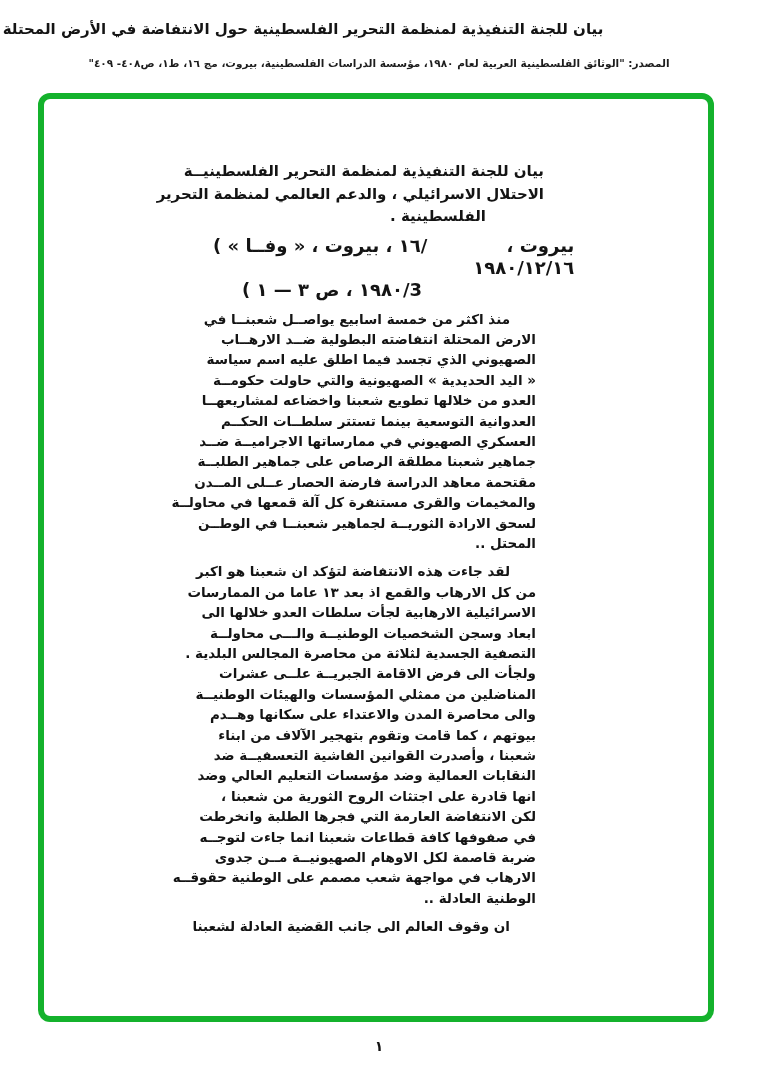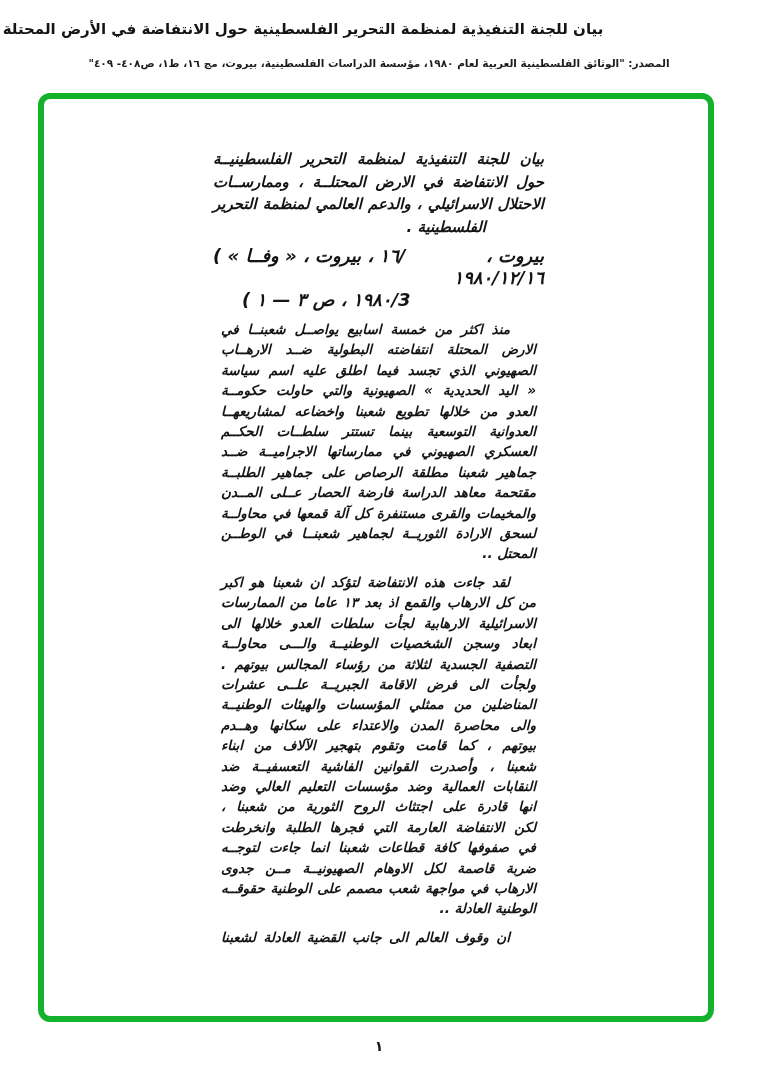--- a/index.html
+++ b/index.html
@@ -14,21 +14,21 @@
   .src{
     position:absolute;top:57px;left:0;width:758px;text-align:center;
     direction:rtl;font-weight:700;font-size:10.5px;color:#1d1d1d;
   }
   .frame{
     position:absolute;left:38px;top:93px;width:676px;height:929px;
     box-sizing:border-box;border:6px solid #14b22c;border-radius:12px;
     background:#ffffff;
   }
   .content{
-    position:absolute;left:213px;top:148px;width:331px;direction:rtl;font-style:italic;
+    position:absolute;left:213px;top:160px;width:331px;direction:rtl;
   }
   .doc-title{font-size:15px;font-weight:700;line-height:22.5px;}
   .doc-title .tline{text-align:justify;text-align-last:justify;white-space:nowrap;}
   .doc-title .tline:last-child{
     text-align:center;text-align-last:start;padding-right:58px;box-sizing:border-box;
   }
   .dateline{margin-top:7px;font-size:18px;font-weight:700;}
   .dl1{
     display:flex;direction:ltr;justify-content:space-between;
     align-items:baseline;line-height:22px;
@@ -54,21 +54,20 @@
 
 <div class="hdr">بيان للجنة التنفيذية لمنظمة التحرير الفلسطينية حول الانتفاضة في الأرض المحتلة</div>
 <div class="src">المصدر: "الوثائق الفلسطينية العربية لعام ١٩٨٠، مؤسسة الدراسات الفلسطينية، بيروت، مج ١٦، ط١، ص٤٠٨- ٤٠٩"</div>
 
 <div class="frame"></div>
 
 <div class="content">
 
   <div class="doc-title">
       <div class="tline">بيان للجنة التنفيذية لمنظمة التحرير الفلسطينيــة</div>
-      <div class="tline">حول الانتفاضة في الارض المحتلــة ، وممارســات</div>
       <div class="tline">الاحتلال الاسرائيلي ، والدعم العالمي لمنظمة التحرير</div>
       <div class="tline">الفلسطينية .</div>
     </div>
 
   <div class="dateline">
     <div class="dl1">
       <span class="dl-left"><span class="tok">( « </span><span class="tok">وفــا</span><span class="tok"> » ، </span><span class="tok">بيروت</span><span class="tok"> ، ١٦/</span></span>
       <span class="dl-right">بيروت ، ١٩٨٠/١٢/١٦</span>
     </div>
     <div class="dl2"><span class="tok">( ٣ — ١ </span><span class="tok">ص</span><span class="tok"> ، </span><span class="tok">١٩٨٠/3</span></div>
@@ -87,21 +86,21 @@
         <div class="bline">مقتحمة معاهد الدراسة فارضة الحصار عــلى المــدن</div>
         <div class="bline">والمخيمات والقرى مستنفرة كل آلة قمعها في محاولــة</div>
         <div class="bline">لسحق الارادة الثوريــة لجماهير شعبنــا في الوطــن</div>
         <div class="bline">المحتل ..</div>
       </div>
     <div class="para">
         <div class="bline">لقد جاءت هذه الانتفاضة لتؤكد ان شعبنا هو اكبر</div>
         <div class="bline">من كل الارهاب والقمع اذ بعد ١٣ عاما من الممارسات</div>
         <div class="bline">الاسرائيلية الارهابية لجأت سلطات العدو خلالها الى</div>
         <div class="bline">ابعاد وسجن الشخصيات الوطنيــة والـــى محاولــة</div>
-        <div class="bline">التصفية الجسدية لثلاثة من رؤساء المجالس بيوتهم .</div>
+        <div class="bline">التصفية الجسدية لثلاثة من محاصرة المجالس البلدية .</div>
         <div class="bline">ولجأت الى فرض الاقامة الجبريــة علــى عشرات</div>
         <div class="bline">المناضلين من ممثلي المؤسسات والهيئات الوطنيــة</div>
         <div class="bline">والى محاصرة المدن والاعتداء على سكانها وهــدم</div>
         <div class="bline">بيوتهم ، كما قامت وتقوم بتهجير الآلاف من ابناء</div>
         <div class="bline">شعبنا ، وأصدرت القوانين الفاشية التعسفيــة ضد</div>
         <div class="bline">النقابات العمالية وضد مؤسسات التعليم العالي وضد</div>
         <div class="bline">انها قادرة على اجتثاث الروح الثورية من شعبنا ،</div>
         <div class="bline">لكن الانتفاضة العارمة التي فجرها الطلبة وانخرطت</div>
         <div class="bline">في صفوفها كافة قطاعات شعبنا انما جاءت لتوجــه</div>
         <div class="bline">ضربة قاصمة لكل الاوهام الصهيونيــة مــن جدوى</div>

